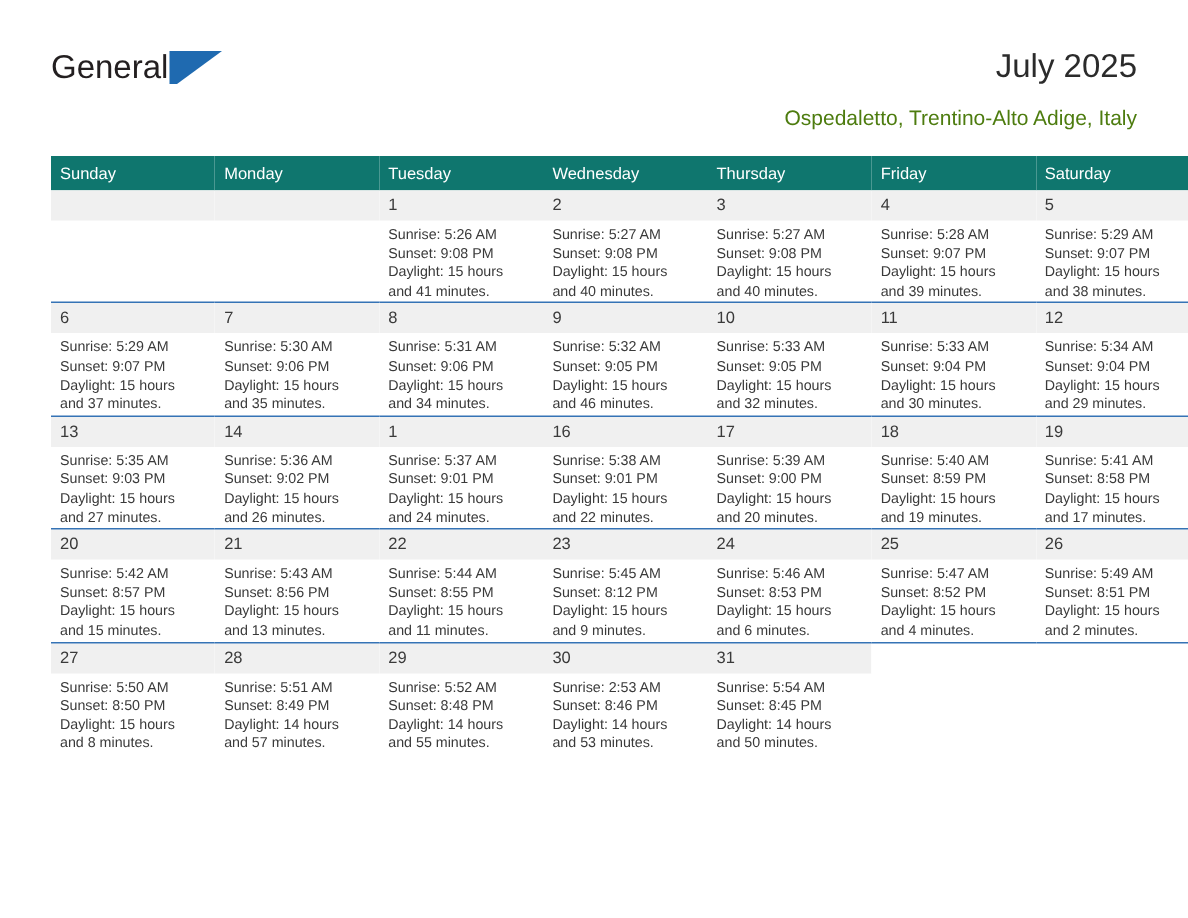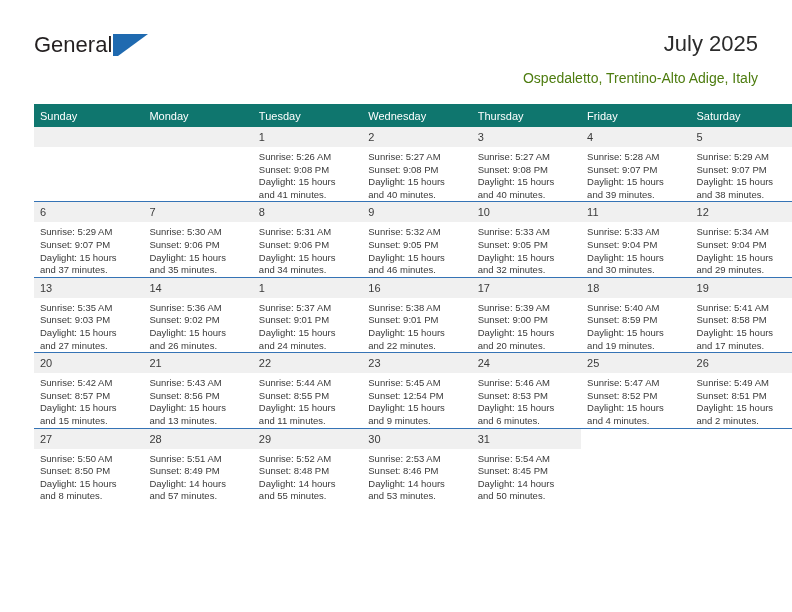--- a/index.html
+++ b/index.html
@@ -423,21 +423,21 @@
               <div>Sunrise: 5:44 AM</div>
               <div>Sunset: 8:55 PM</div>
               <div>Daylight: 15 hours</div>
               <div>and 11 minutes.</div>
             </div>
           </td>
           <td>
             <div class="daynum">23</div>
             <div class="info">
               <div>Sunrise: 5:45 AM</div>
-              <div>Sunset: 12:54 PM</div>
+              <div>Sunset: 8:12 PM</div>
               <div>Daylight: 15 hours</div>
               <div>and 9 minutes.</div>
             </div>
           </td>
           <td>
             <div class="daynum">24</div>
             <div class="info">
               <div>Sunrise: 5:46 AM</div>
               <div>Sunset: 8:53 PM</div>
               <div>Daylight: 15 hours</div>

